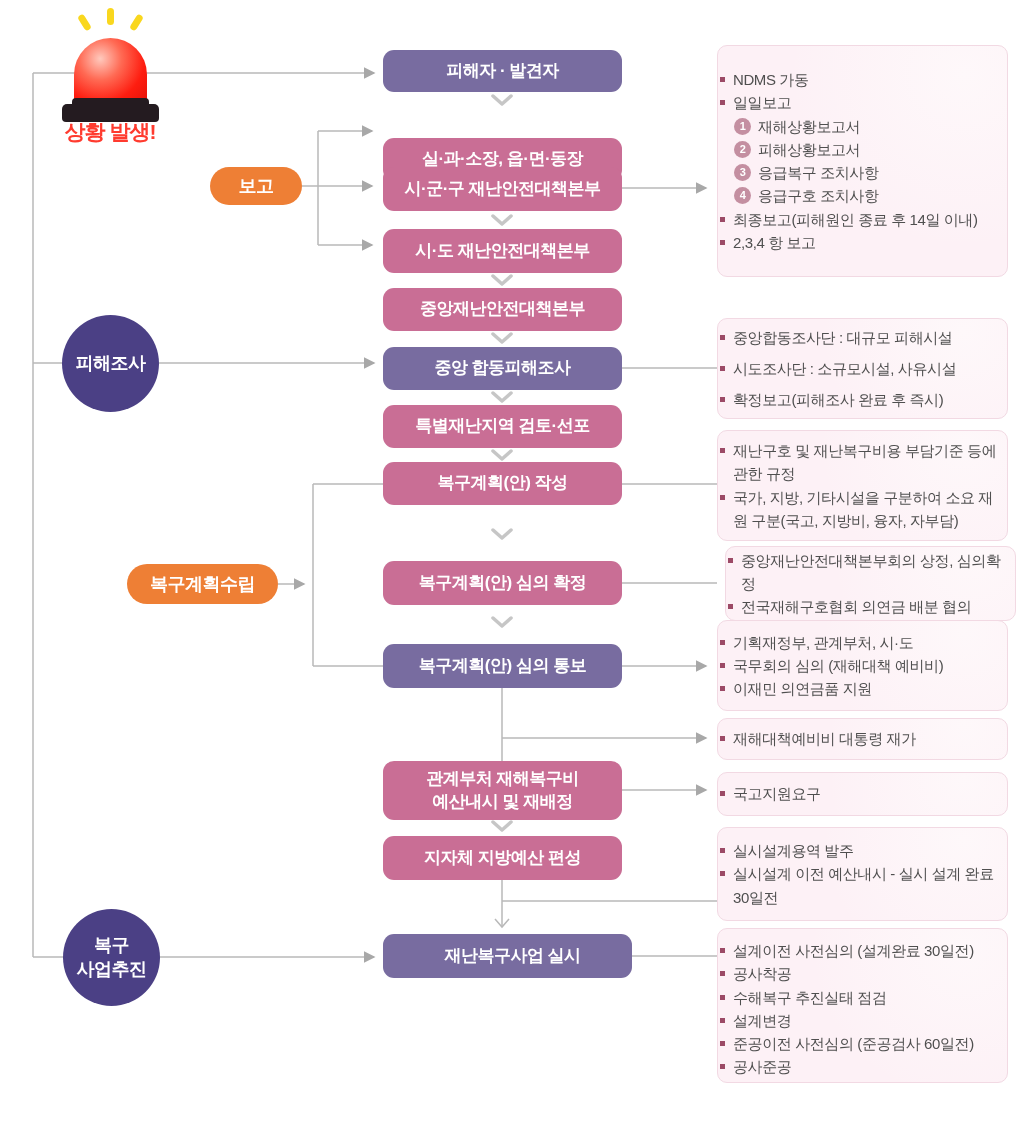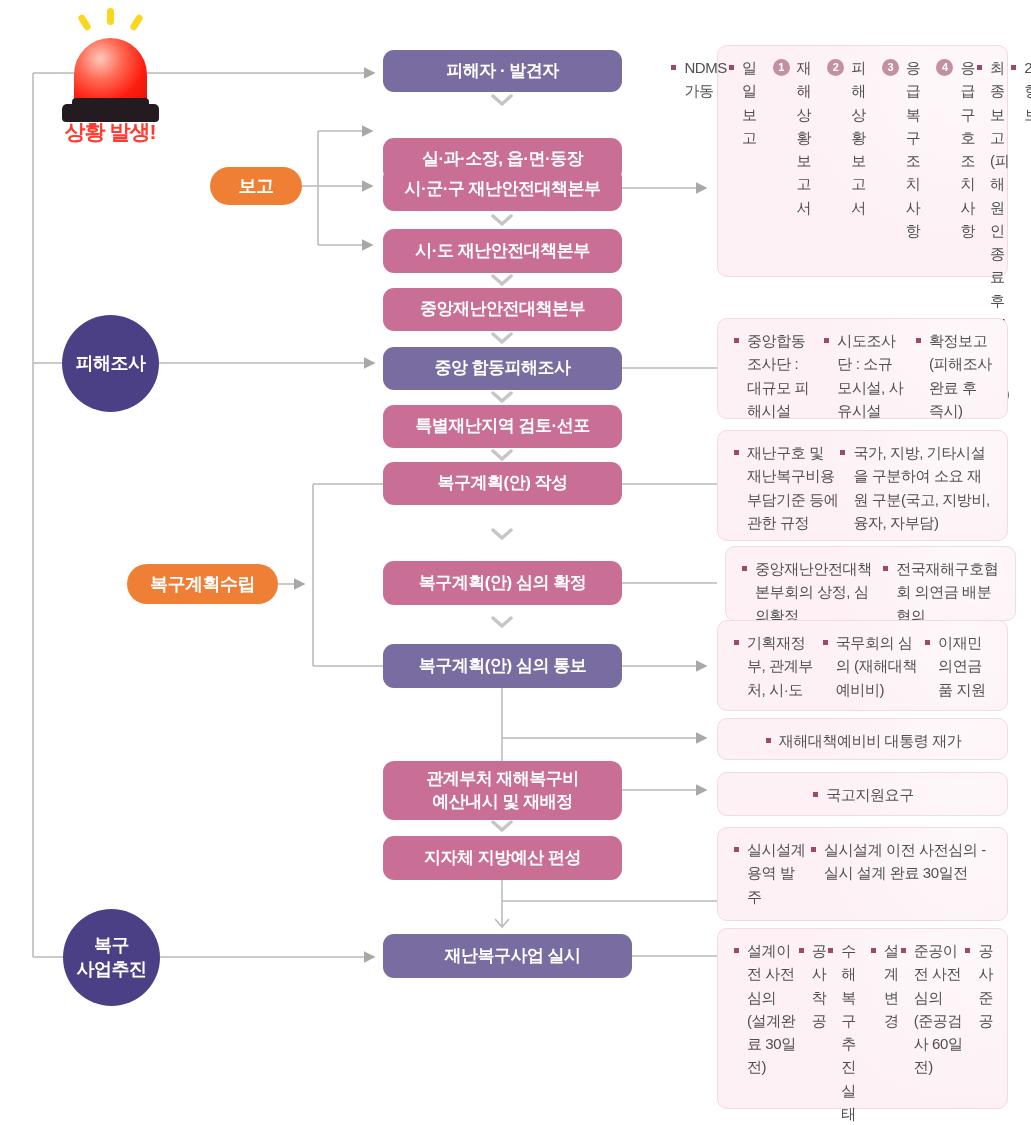--- a/index.html
+++ b/index.html
@@ -16,22 +16,22 @@
     letter-spacing:-0.5px;white-space:pre-line;line-height:1.3;
   }
   .flow-box.purple{background:#786CA0;}
   .flow-box.pink{background:#C96E95;}
   
   .info-panel{
     position:absolute;left:717px;width:291px;z-index:2;box-sizing:border-box;
     background:#FDF1F6;
     background-image:radial-gradient(circle at 85% 12%, #fef8fa 0%, rgba(253,241,246,0) 55%);
     border:1px solid #F2D9E3;border-radius:10px;
-    display:flex;flex-direction:row;justify-content:center;
-    padding:10px 14px;
+    display:flex;flex-direction:column;justify-content:center;
+    padding:10px 0;
   }
   .info-item{
     display:flex;align-items:flex-start;
     color:#4F4F4F;font-size:15px;line-height:1.55;letter-spacing:-0.4px;
   }
   .info-item .sq{
     flex:0 0 auto;width:5px;height:5px;background:#9C4A66;margin:9px 8px 0 2px;
   }
   .info-item.numbered{margin-left:16px;}
   .info-item .numb{
@@ -260,24 +260,24 @@
           <span>국고지원요구</span>
         </div>
       </div>
       <div class="info-panel" style="top: 827px; height: 94px;">
         <div class="info-item">
           <span class="sq"></span>
           <span>실시설계용역 발주</span>
         </div>
         <div class="info-item">
           <span class="sq"></span>
-          <span>실시설계 이전 사전심의 - 실시 설계 완료 30일전</span>
-        </div>
-      </div>
-      <div class="info-panel" style="top: 928px; height: 181px;">
+          <span>실시설계 이전 예산내시 - 실시 설계 완료 30일전</span>
+        </div>
+      </div>
+      <div class="info-panel" style="top: 928px; height: 155px; justify-content: space-between;">
         <div class="info-item">
           <span class="sq"></span>
           <span>설계이전 사전심의 (설계완료 30일전)</span>
         </div>
         <div class="info-item">
           <span class="sq"></span>
           <span>공사착공</span>
         </div>
         <div class="info-item">
           <span class="sq"></span>

